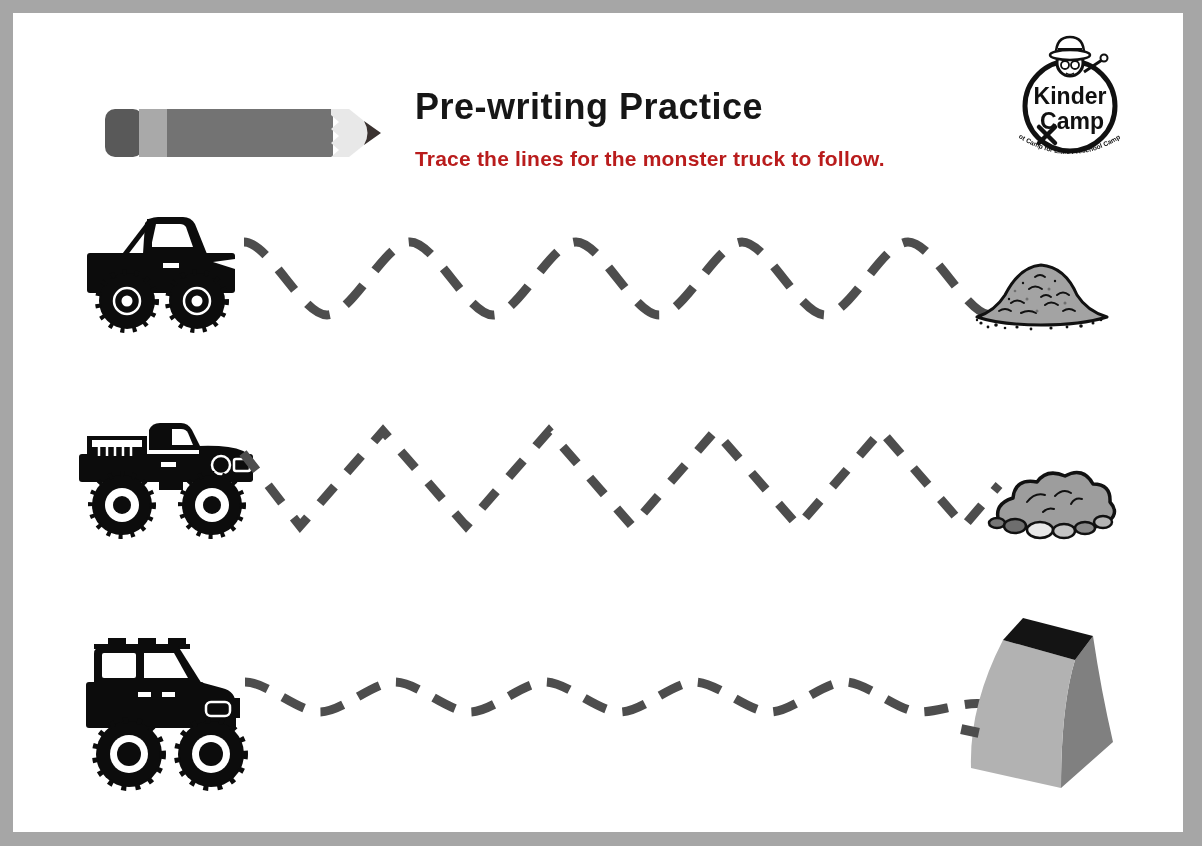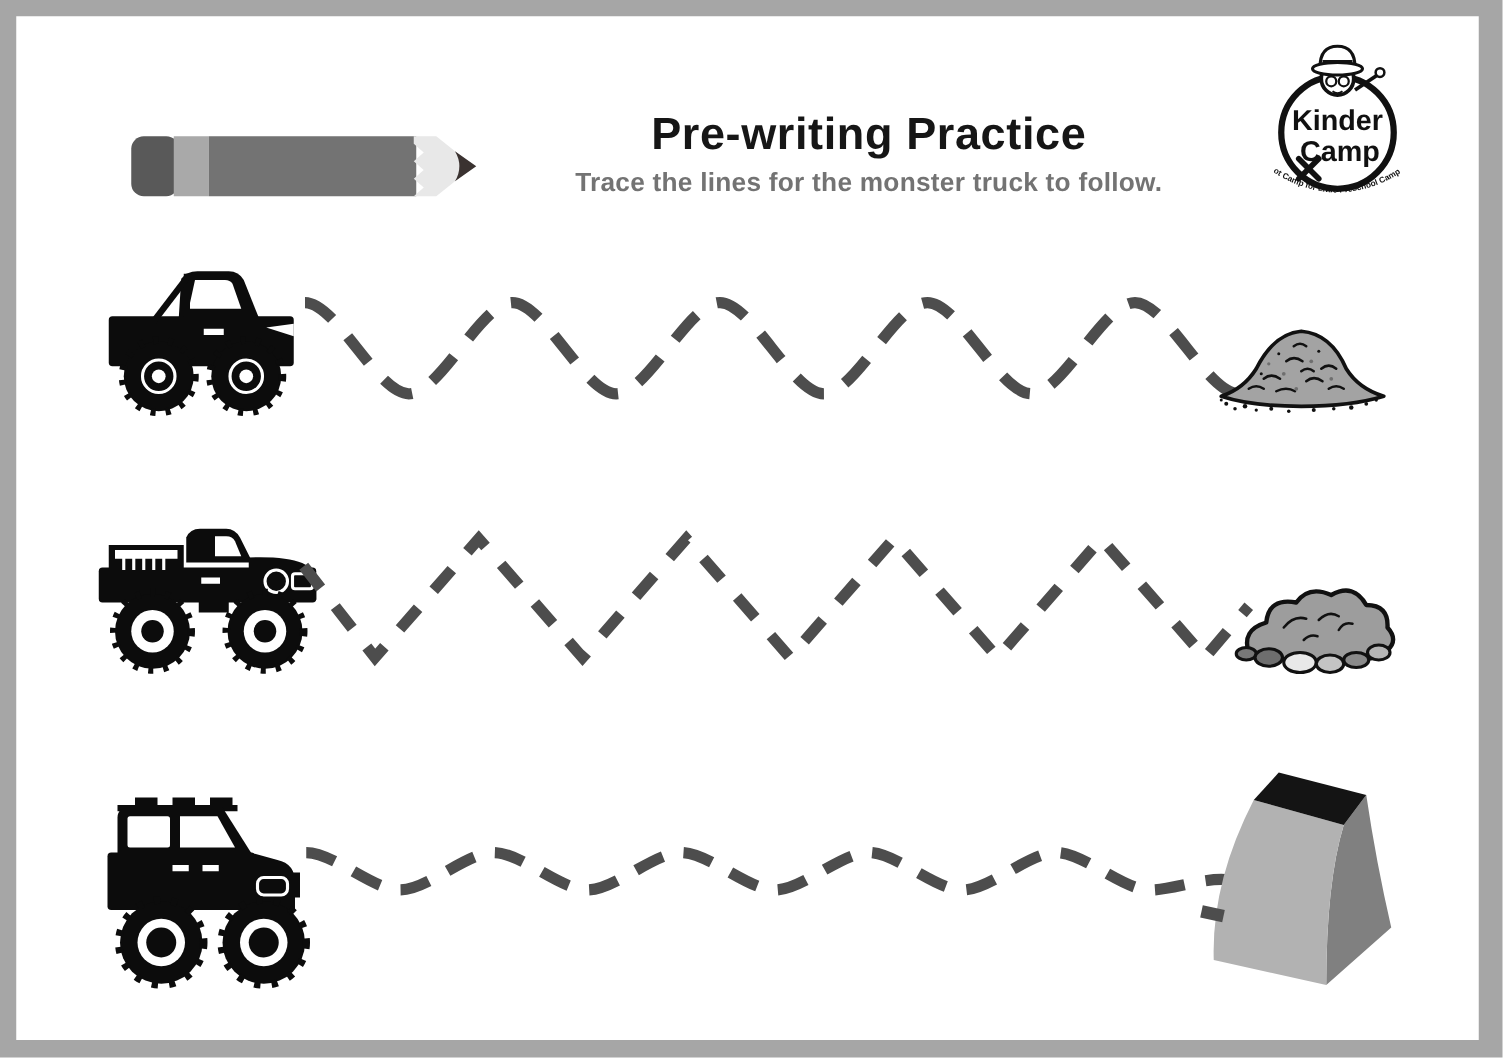--- a/index.html
+++ b/index.html
@@ -6,27 +6,27 @@
   body{
     width:1202px;height:846px;position:relative;
     background:#a6a6a6;
     font-family:"Liberation Sans", sans-serif;
     overflow:hidden;
   }
   .page{
     position:absolute;left:13px;top:13px;width:1170px;height:819px;
     background:#ffffff;
   }
-  .abs{position:absolute;text-align:center;}
+  .abs{position:absolute;}
   .title{
     font-size:36px;font-weight:700;color:#161616;letter-spacing:.5px;
     line-height:1.1;
   }
   .subtitle{
-    font-size:21px;font-weight:700;color:#737373;margin-top:8px;letter-spacing:.2px;
+    font-size:21px;font-weight:700;color:#b91c1c;margin-top:20px;letter-spacing:.2px;
   }
   svg{display:block;overflow:visible;}
   .logo-word{font-weight:700;fill:#111;}
   .logo-tag{font-weight:700;fill:#111;}
 </style>
 </head>
 <body>
 
 <div class="page">
 

